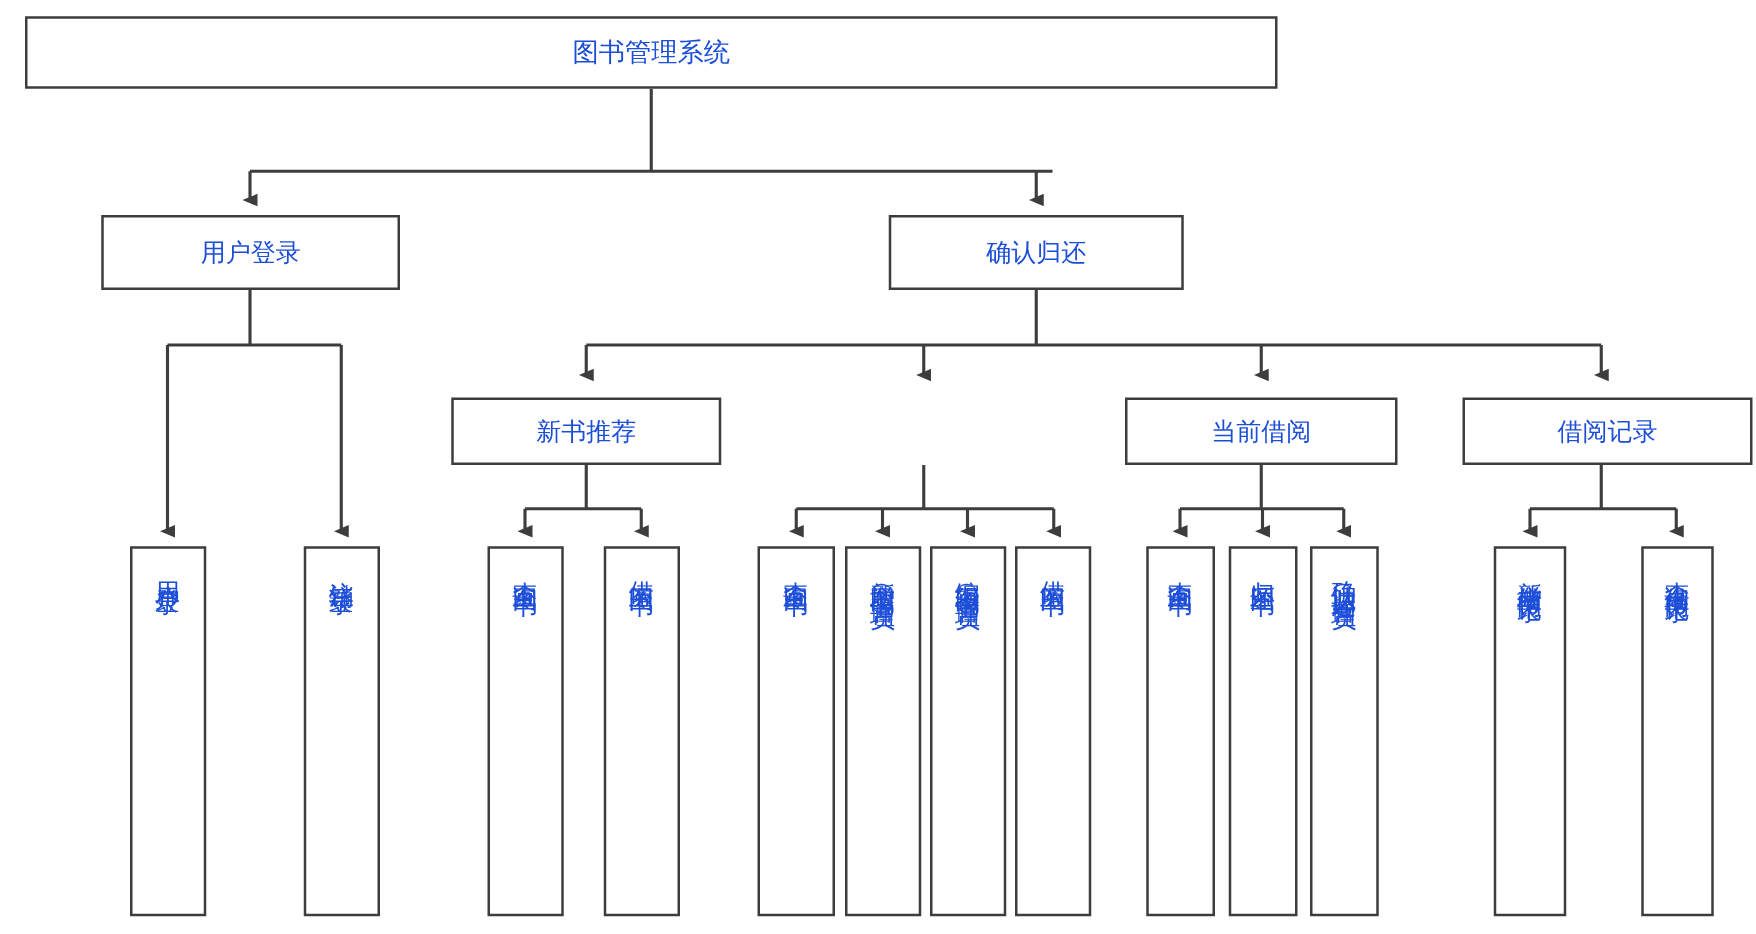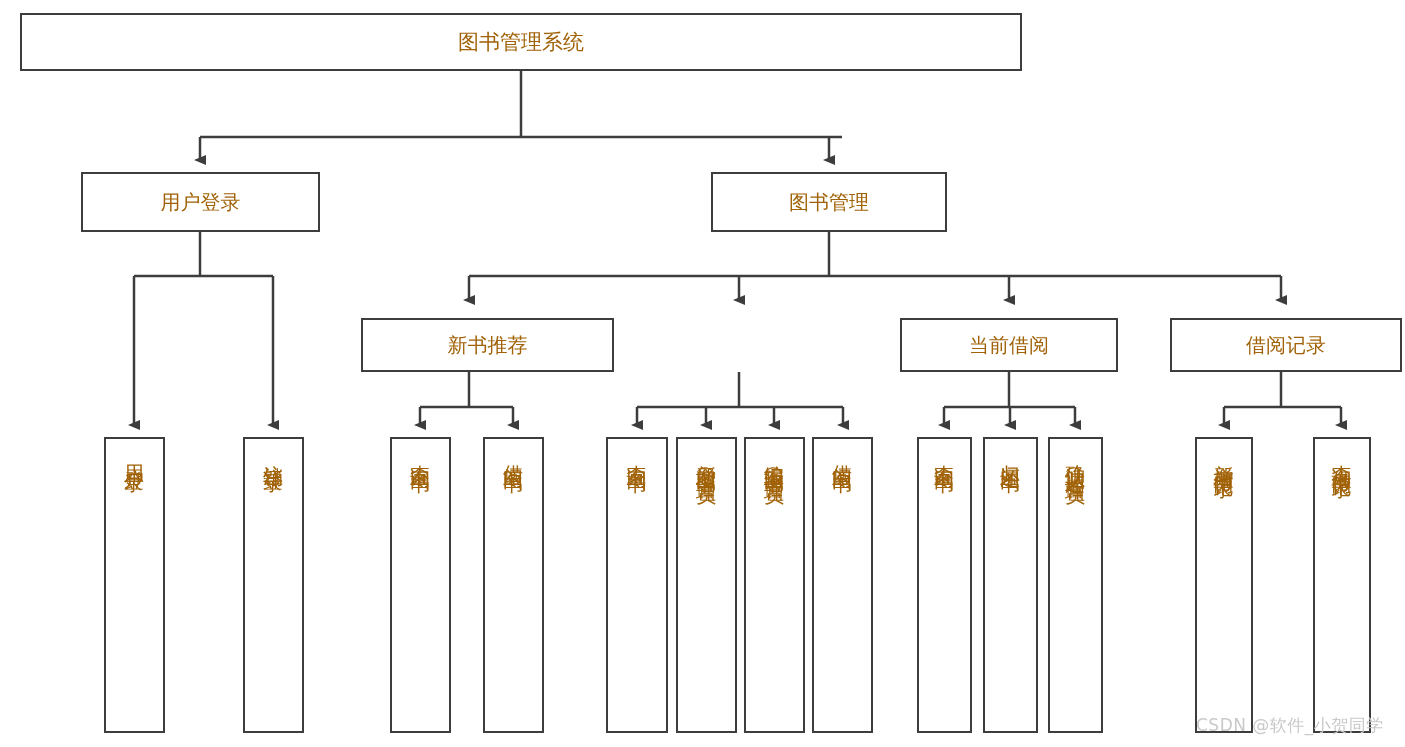--- a/index.html
+++ b/index.html
@@ -27,21 +27,21 @@
     pointer-events: none;
   }
   .node {
     position: absolute;
     box-sizing: border-box;
     border: 2px solid #3d3d3d;
     background: #ffffff;
     display: flex;
     align-items: center;
     justify-content: center;
-    color: #a16207;
+    color: #1d4ed8;
     text-align: center;
   }
   .node.level-root {
     font-size: 21px;
   }
   .node.level-1 {
     font-size: 20px;
   }
   .node.level-2 {
     font-size: 20px;
@@ -123,24 +123,24 @@
   </svg>
 
   <div class="node level-root" style="left:20px; top:13px; width:1002px; height:58px;">
     <span>图书管理系统</span>
   </div>
 
   <div class="node level-1" style="left:81px; top:172px; width:239px; height:60px;">
     <span>用户登录</span>
   </div>
   <div class="node level-1" style="left:711px; top:172px; width:236px; height:60px;">
-    <span>图书管理</span>
+    <span>确认归还</span>
   </div>
 
-  <div class="node level-2" style="left:361px; top:318px; width:253px; height:54px;">
+  <div class="node level-2" style="left:361px; top:318px; width:216px; height:54px;">
     <span>新书推荐</span>
   </div>
   <div class="node level-2" style="left:900px; top:318px; width:218px; height:54px;">
     <span>当前借阅</span>
   </div>
   <div class="node level-2" style="left:1170px; top:318px; width:232px; height:54px;">
     <span>借阅记录</span>
   </div>
 
   <div class="node leaf" style="left:104px; top:437px; width:61px; height:296px;">
@@ -180,15 +180,14 @@
     <span class="vtext">确认归还（管理员）</span>
   </div>
 
   <div class="node leaf" style="left:1195px; top:437px; width:58px; height:296px;">
     <span class="vtext">新增借阅记录</span>
   </div>
   <div class="node leaf" style="left:1313px; top:437px; width:58px; height:296px;">
     <span class="vtext">查询借阅记录</span>
   </div>
 
-  <div class="watermark" style="left:1196px; top:714px;">CSDN @软件_小贺同学</div>
 
 </div>
 
 </body></html>

